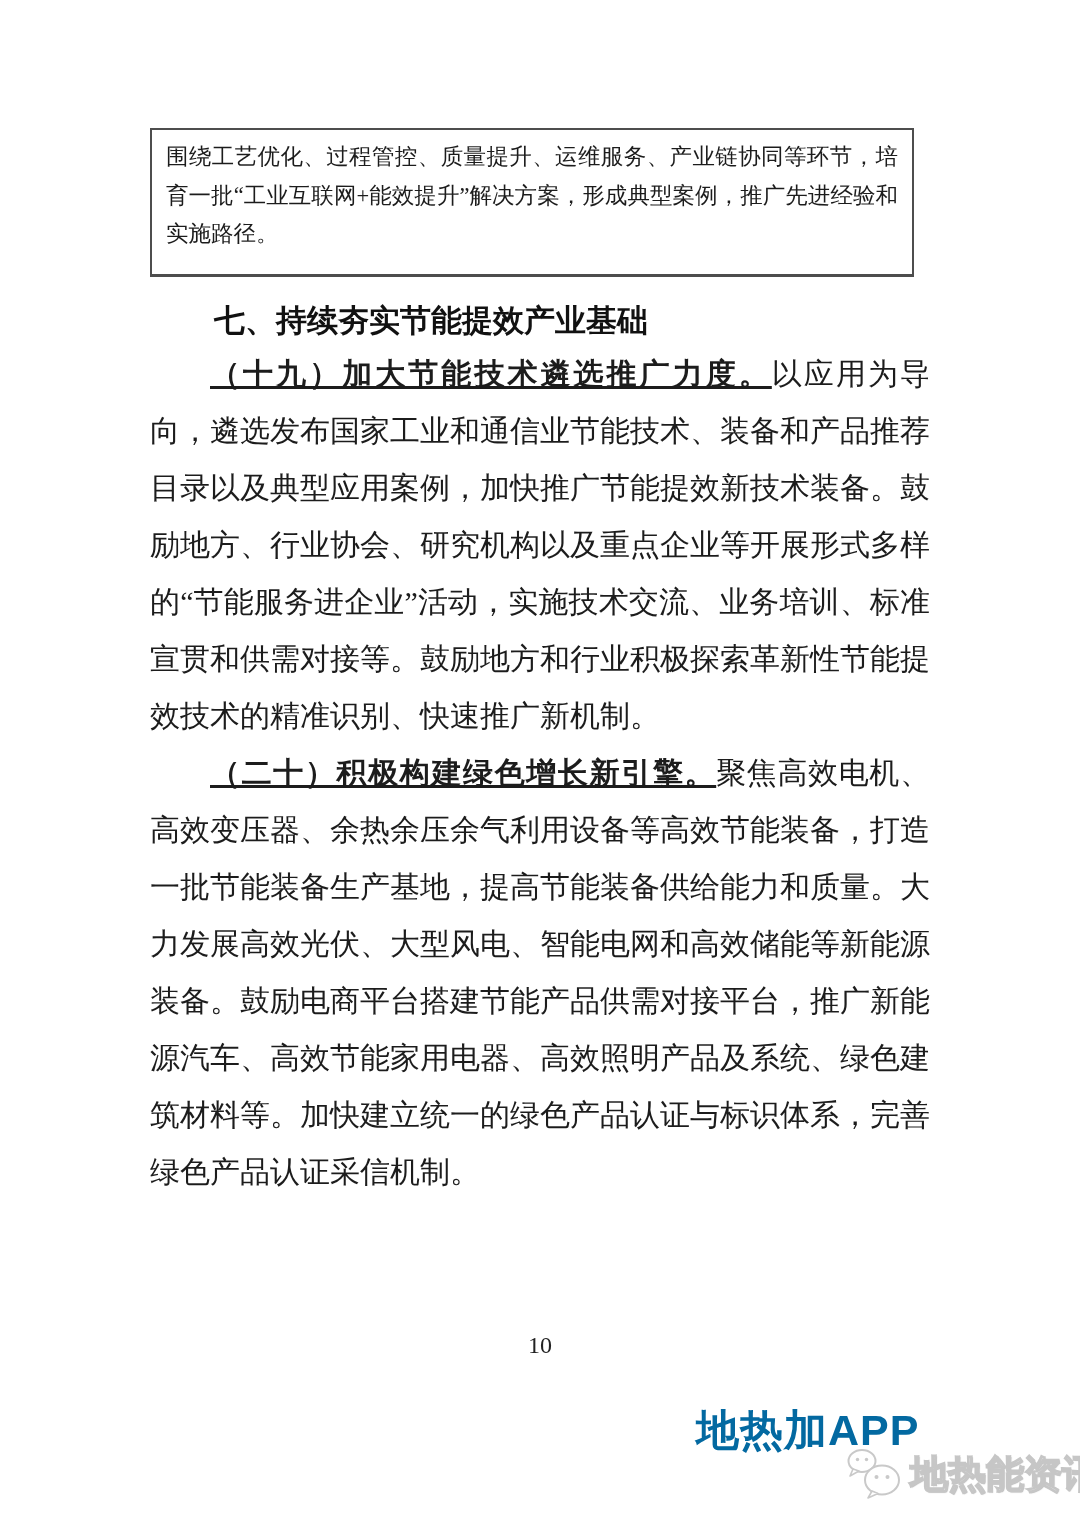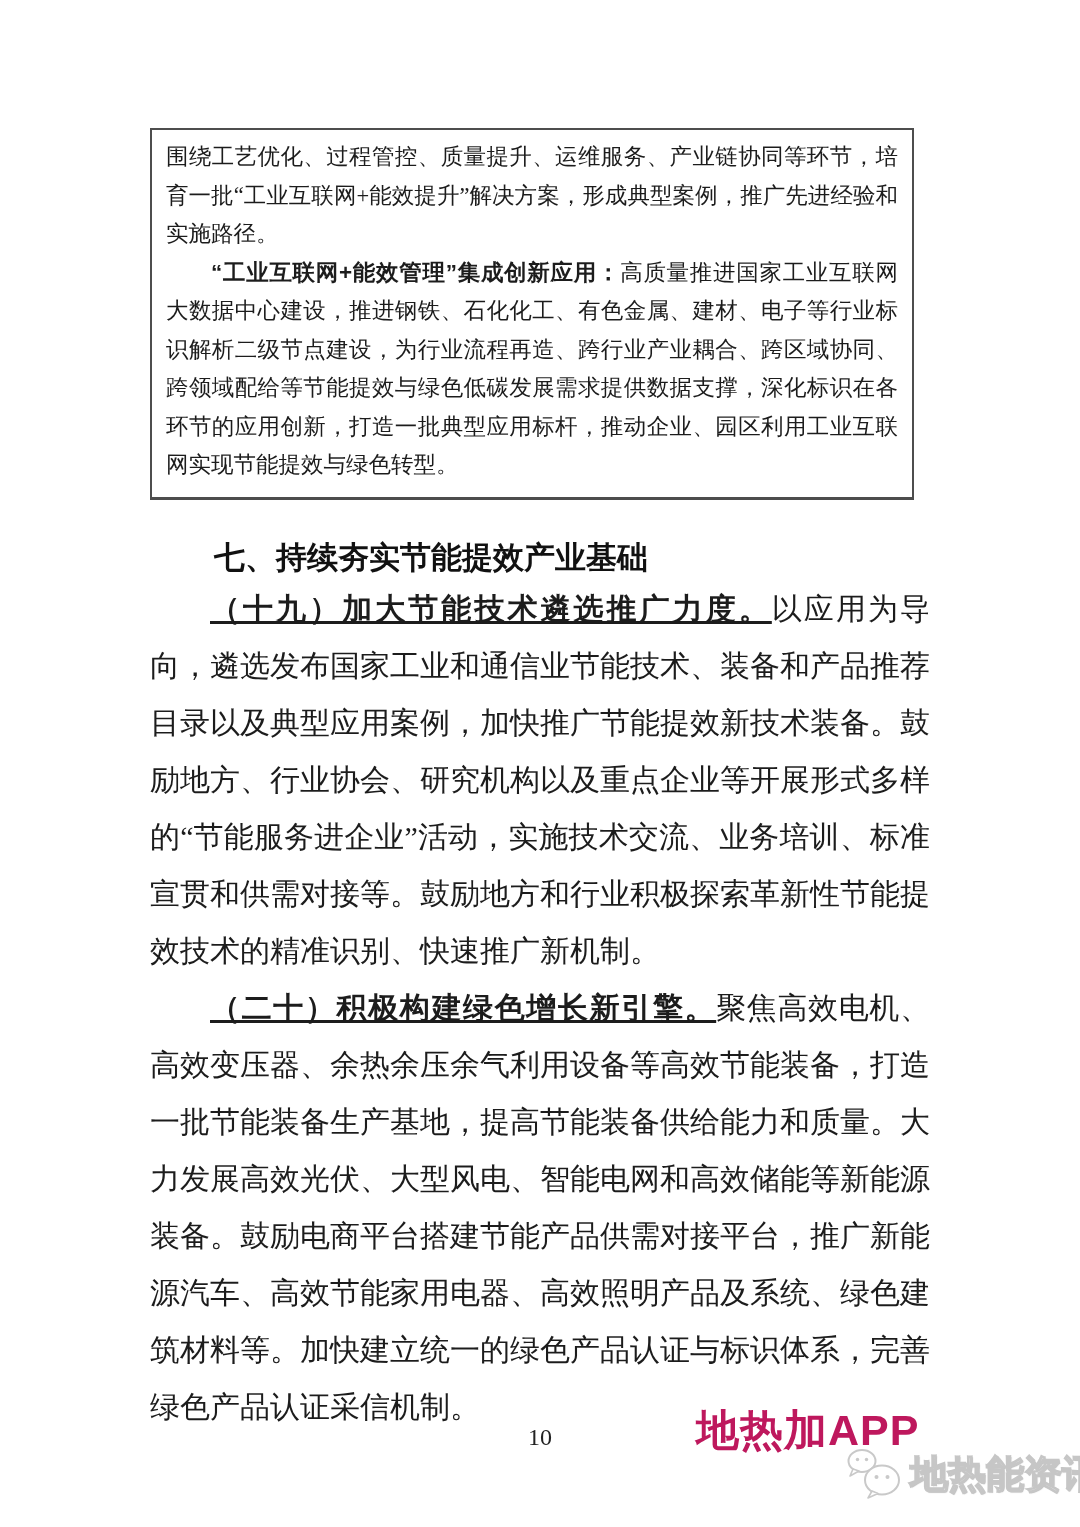--- a/index.html
+++ b/index.html
@@ -15,34 +15,34 @@
     position:absolute;
     left:150px; top:0;
     width:780px;
   }
   
   .policy-box {
     margin-top:128px;
     margin-right:16px;
     border:2px solid #4d4d4d;
     border-bottom-width:3px;
-    padding:8px 14px 12px 14px;
+    padding:8px 14px 20px 14px;
     font-size:22.5px;
     line-height:38.5px;
     text-align:justify;
     text-justify:inter-ideograph;
   }
   .policy-box p { text-align:justify; }
   .policy-box .indent { text-indent:2em; }
   .policy-box b { font-family:"Liberation Sans","DejaVu Sans",sans-serif; font-weight:700; }
   
   .section-heading {
-    margin-top:36px;
+    margin-top:24px;
     padding-left:64px;
-    font-family:Liberation Serif, serif;
+    font-family:Liberation Mono, monospace;
     font-weight:700;
     font-size:31px;
     line-height:44px;
     color:#111;
   }
   
   .body-para {
     font-size:30px;
     line-height:57px;
     text-indent:2em;
@@ -52,21 +52,21 @@
   }
   .body-para b {
     font-weight:700;
     letter-spacing:1px;
     text-decoration:underline;
   }
   .intro { margin-top:12px; }
   
   .page-number {
     position:absolute;
-    top:1424px; left:0;
+    top:1332px; left:0;
     width:1080px;
     text-align:center;
     font-size:24px;
     color:#222;
   }
   .app-label {
     position:absolute;
     left:696px; top:1402px;
     font-family:"Liberation Sans","DejaVu Sans",sans-serif;
     font-weight:700;
@@ -91,35 +91,34 @@
     text-shadow:1px 1px 1px #bdbdbd;
   }
 </style>
 </head>
 <body>
 
 <div class="content">
 
   <div class="policy-box">
     <p>围绕工艺优化、过程管控、质量提升、运维服务、产业链协同等环节，培育一批“工业互联网+能效提升”解决方案，形成典型案例，推广先进经验和实施路径。</p>
-    <p class="indent"><b>“工业互联网+能效管理”集成创新应用：</b><span>高质量推进国家工业互联网大数据中心建设，推进钢铁、石化化工、有色金属、建材、电子等行业标识解析二级节点建设，为行业流程再造、跨行业产业耦合、跨区域协同、跨领域配给等节能提效与绿色低碳发展需求提供数据支撑，深化标识在各环节的应用创新，打造一批典型应用标杆，推动企业、园区利用工业互联网实现节能提效与绿色转型。</span></p>
   </div>
 
   <h2 class="section-heading">七、持续夯实节能提效产业基础</h2>
 
 
   <p class="body-para"><b>（十九）加大节能技术遴选推广力度。</b><span>以应用为导向，遴选发布国家工业和通信业节能技术、装备和产品推荐目录以及典型应用案例，加快推广节能提效新技术装备。鼓励地方、行业协会、研究机构以及重点企业等开展形式多样的“节能服务进企业”活动，实施技术交流、业务培训、标准宣贯和供需对接等。鼓励地方和行业积极探索革新性节能提效技术的精准识别、快速推广新机制。</span></p>
 
   <p class="body-para"><b>（二十）积极构建绿色增长新引擎。</b><span>聚焦高效电机、高效变压器、余热余压余气利用设备等高效节能装备，打造一批节能装备生产基地，提高节能装备供给能力和质量。大力发展高效光伏、大型风电、智能电网和高效储能等新能源装备。鼓励电商平台搭建节能产品供需对接平台，推广新能源汽车、高效节能家用电器、高效照明产品及系统、绿色建筑材料等。加快建立统一的绿色产品认证与标识体系，完善绿色产品认证采信机制。</span></p>
 
 </div>
 
 <div class="page-number">10</div>
 
-<div class="app-label" style="color: #be185d;">地热加APP</div>
+<div class="app-label" style="color: #0369a1;">地热加APP</div>
 
 <div class="watermark">
   <svg class="watermark-icon" viewBox="0 0 58 52" xmlns="http://www.w3.org/2000/svg">
 
     <ellipse cx="16" cy="13" rx="13.5" ry="11" fill="#ffffff" stroke="#c9c9c9" stroke-width="2"></ellipse>
     <path d="M7 21 L4 28 L13 23 Z" fill="#ffffff" stroke="#c9c9c9" stroke-width="1.6" stroke-linejoin="round"></path>
     <circle cx="11.5" cy="11.5" r="1.7" fill="#c9c9c9"></circle>
     <circle cx="20.5" cy="11.5" r="1.7" fill="#c9c9c9"></circle>
 
     <ellipse cx="36" cy="32" rx="17" ry="14.5" fill="#ffffff" stroke="#c9c9c9" stroke-width="2"></ellipse>

